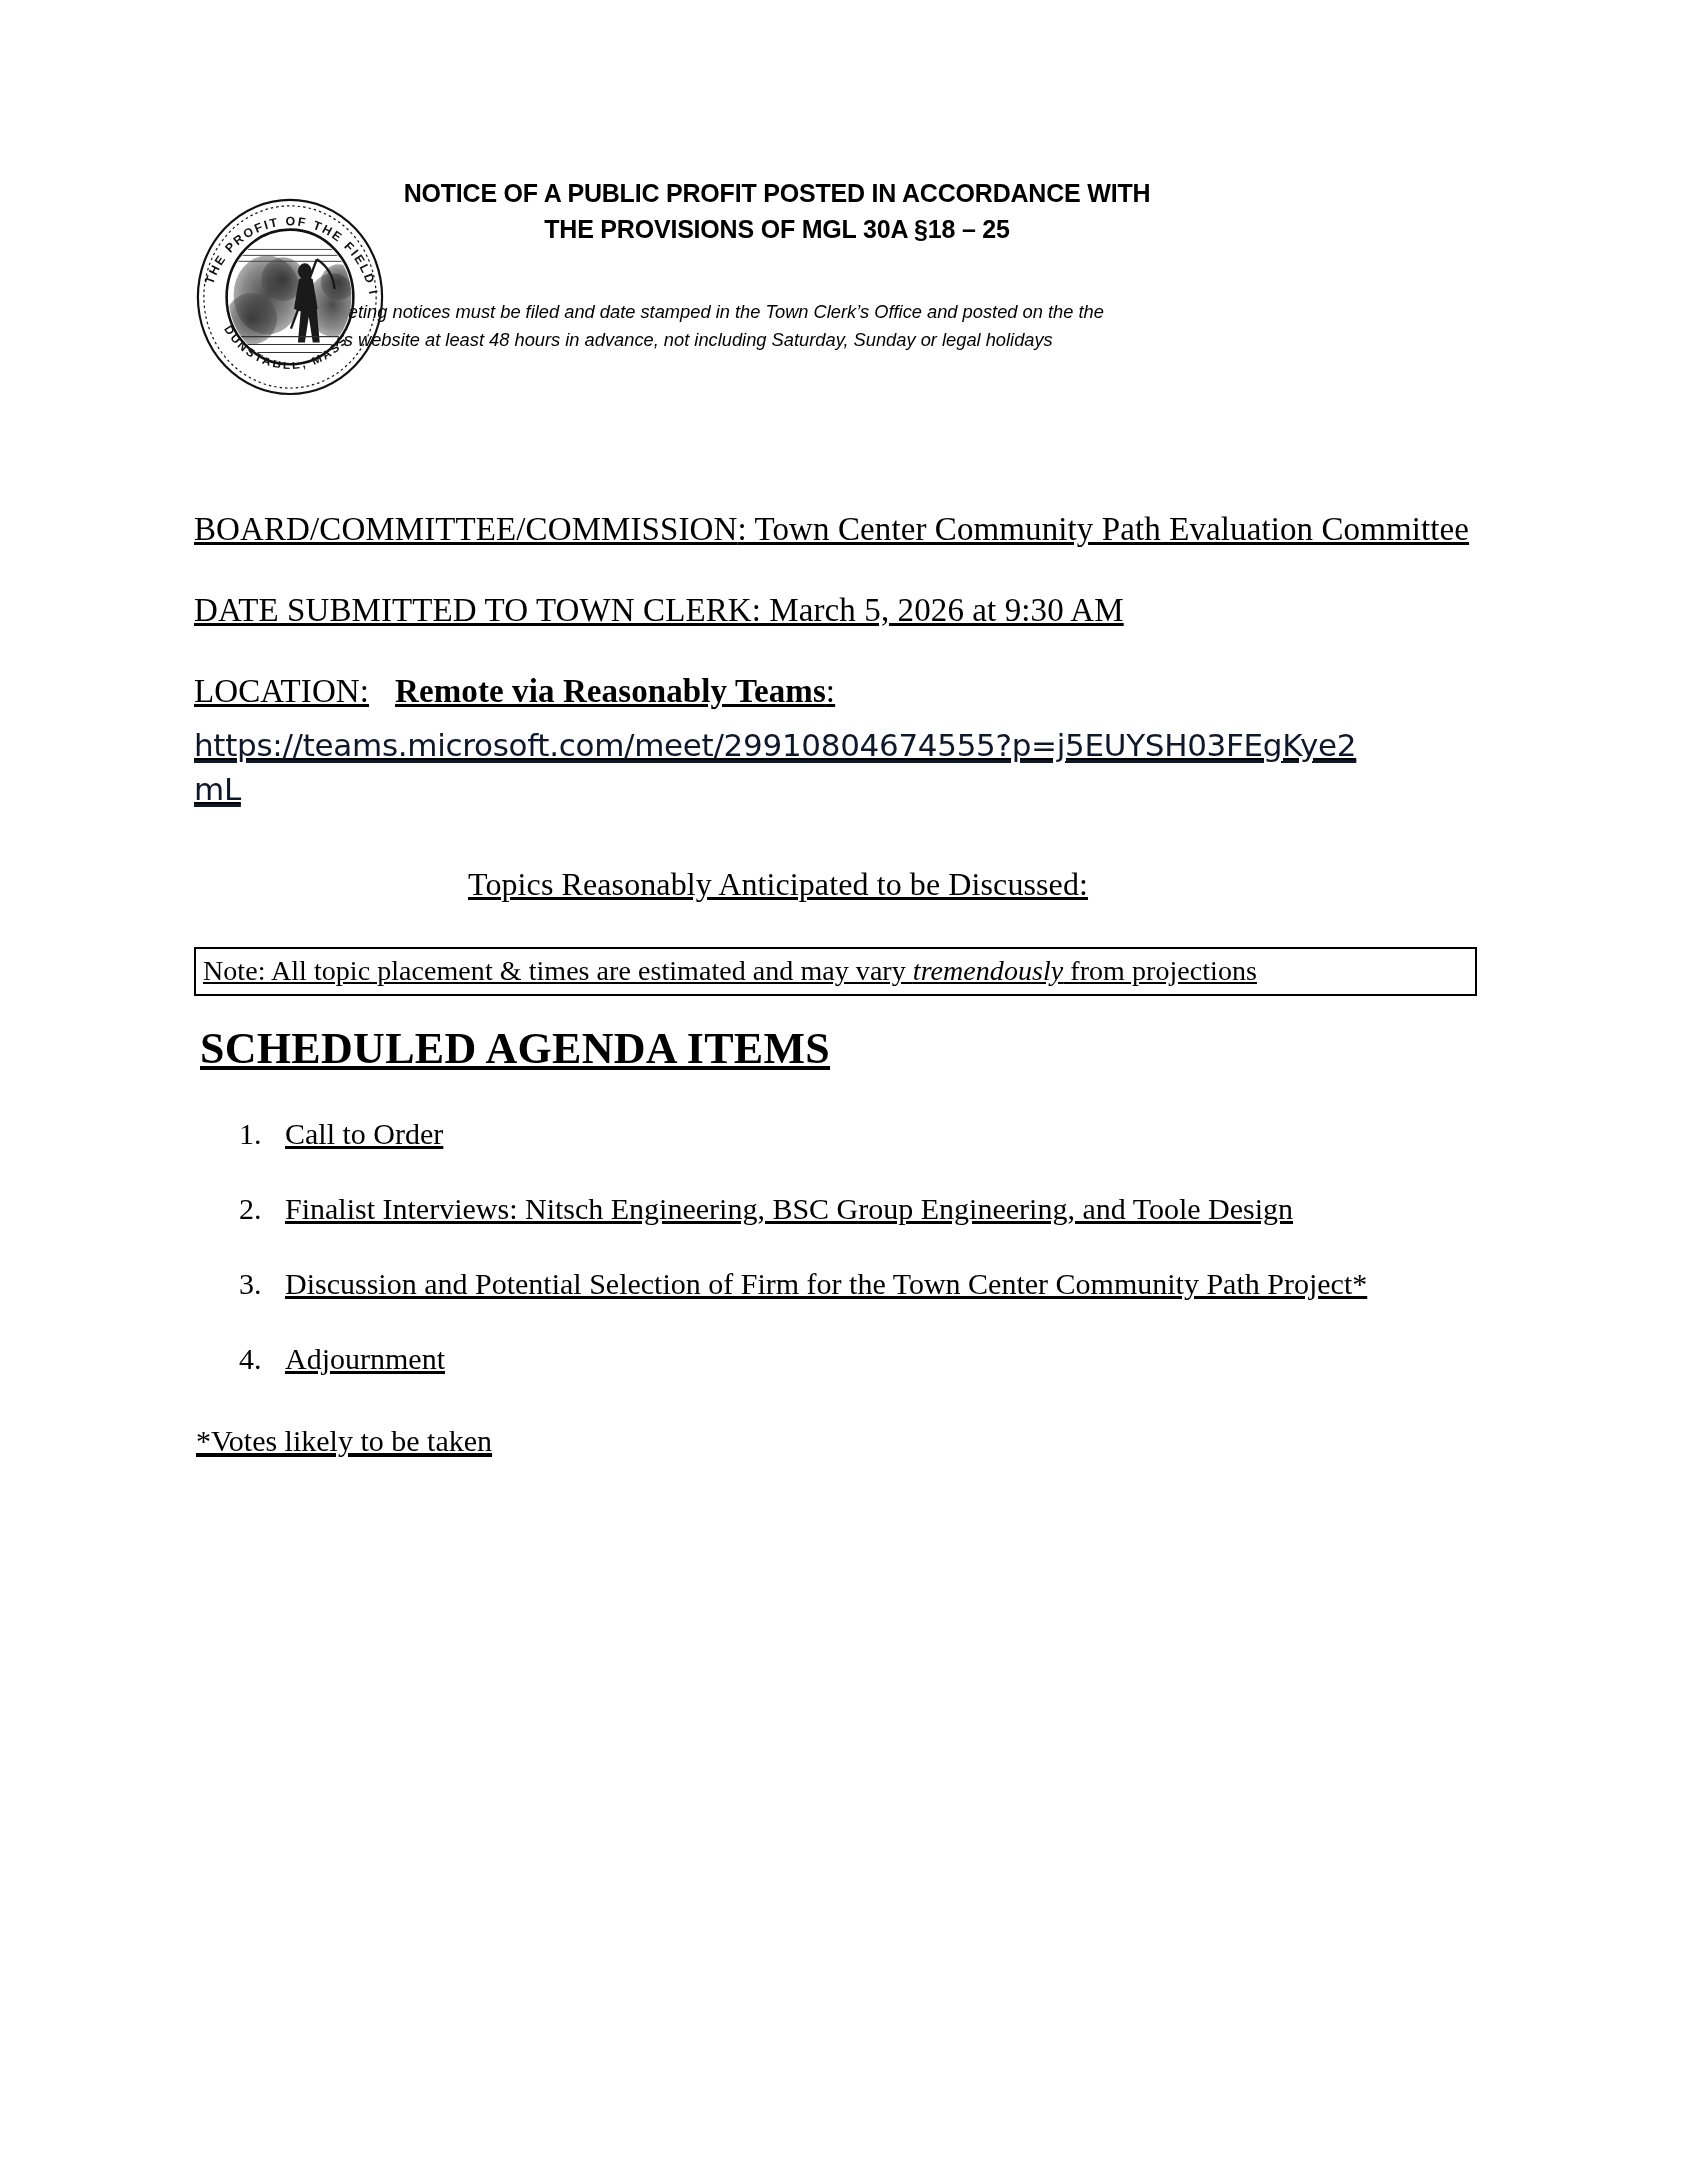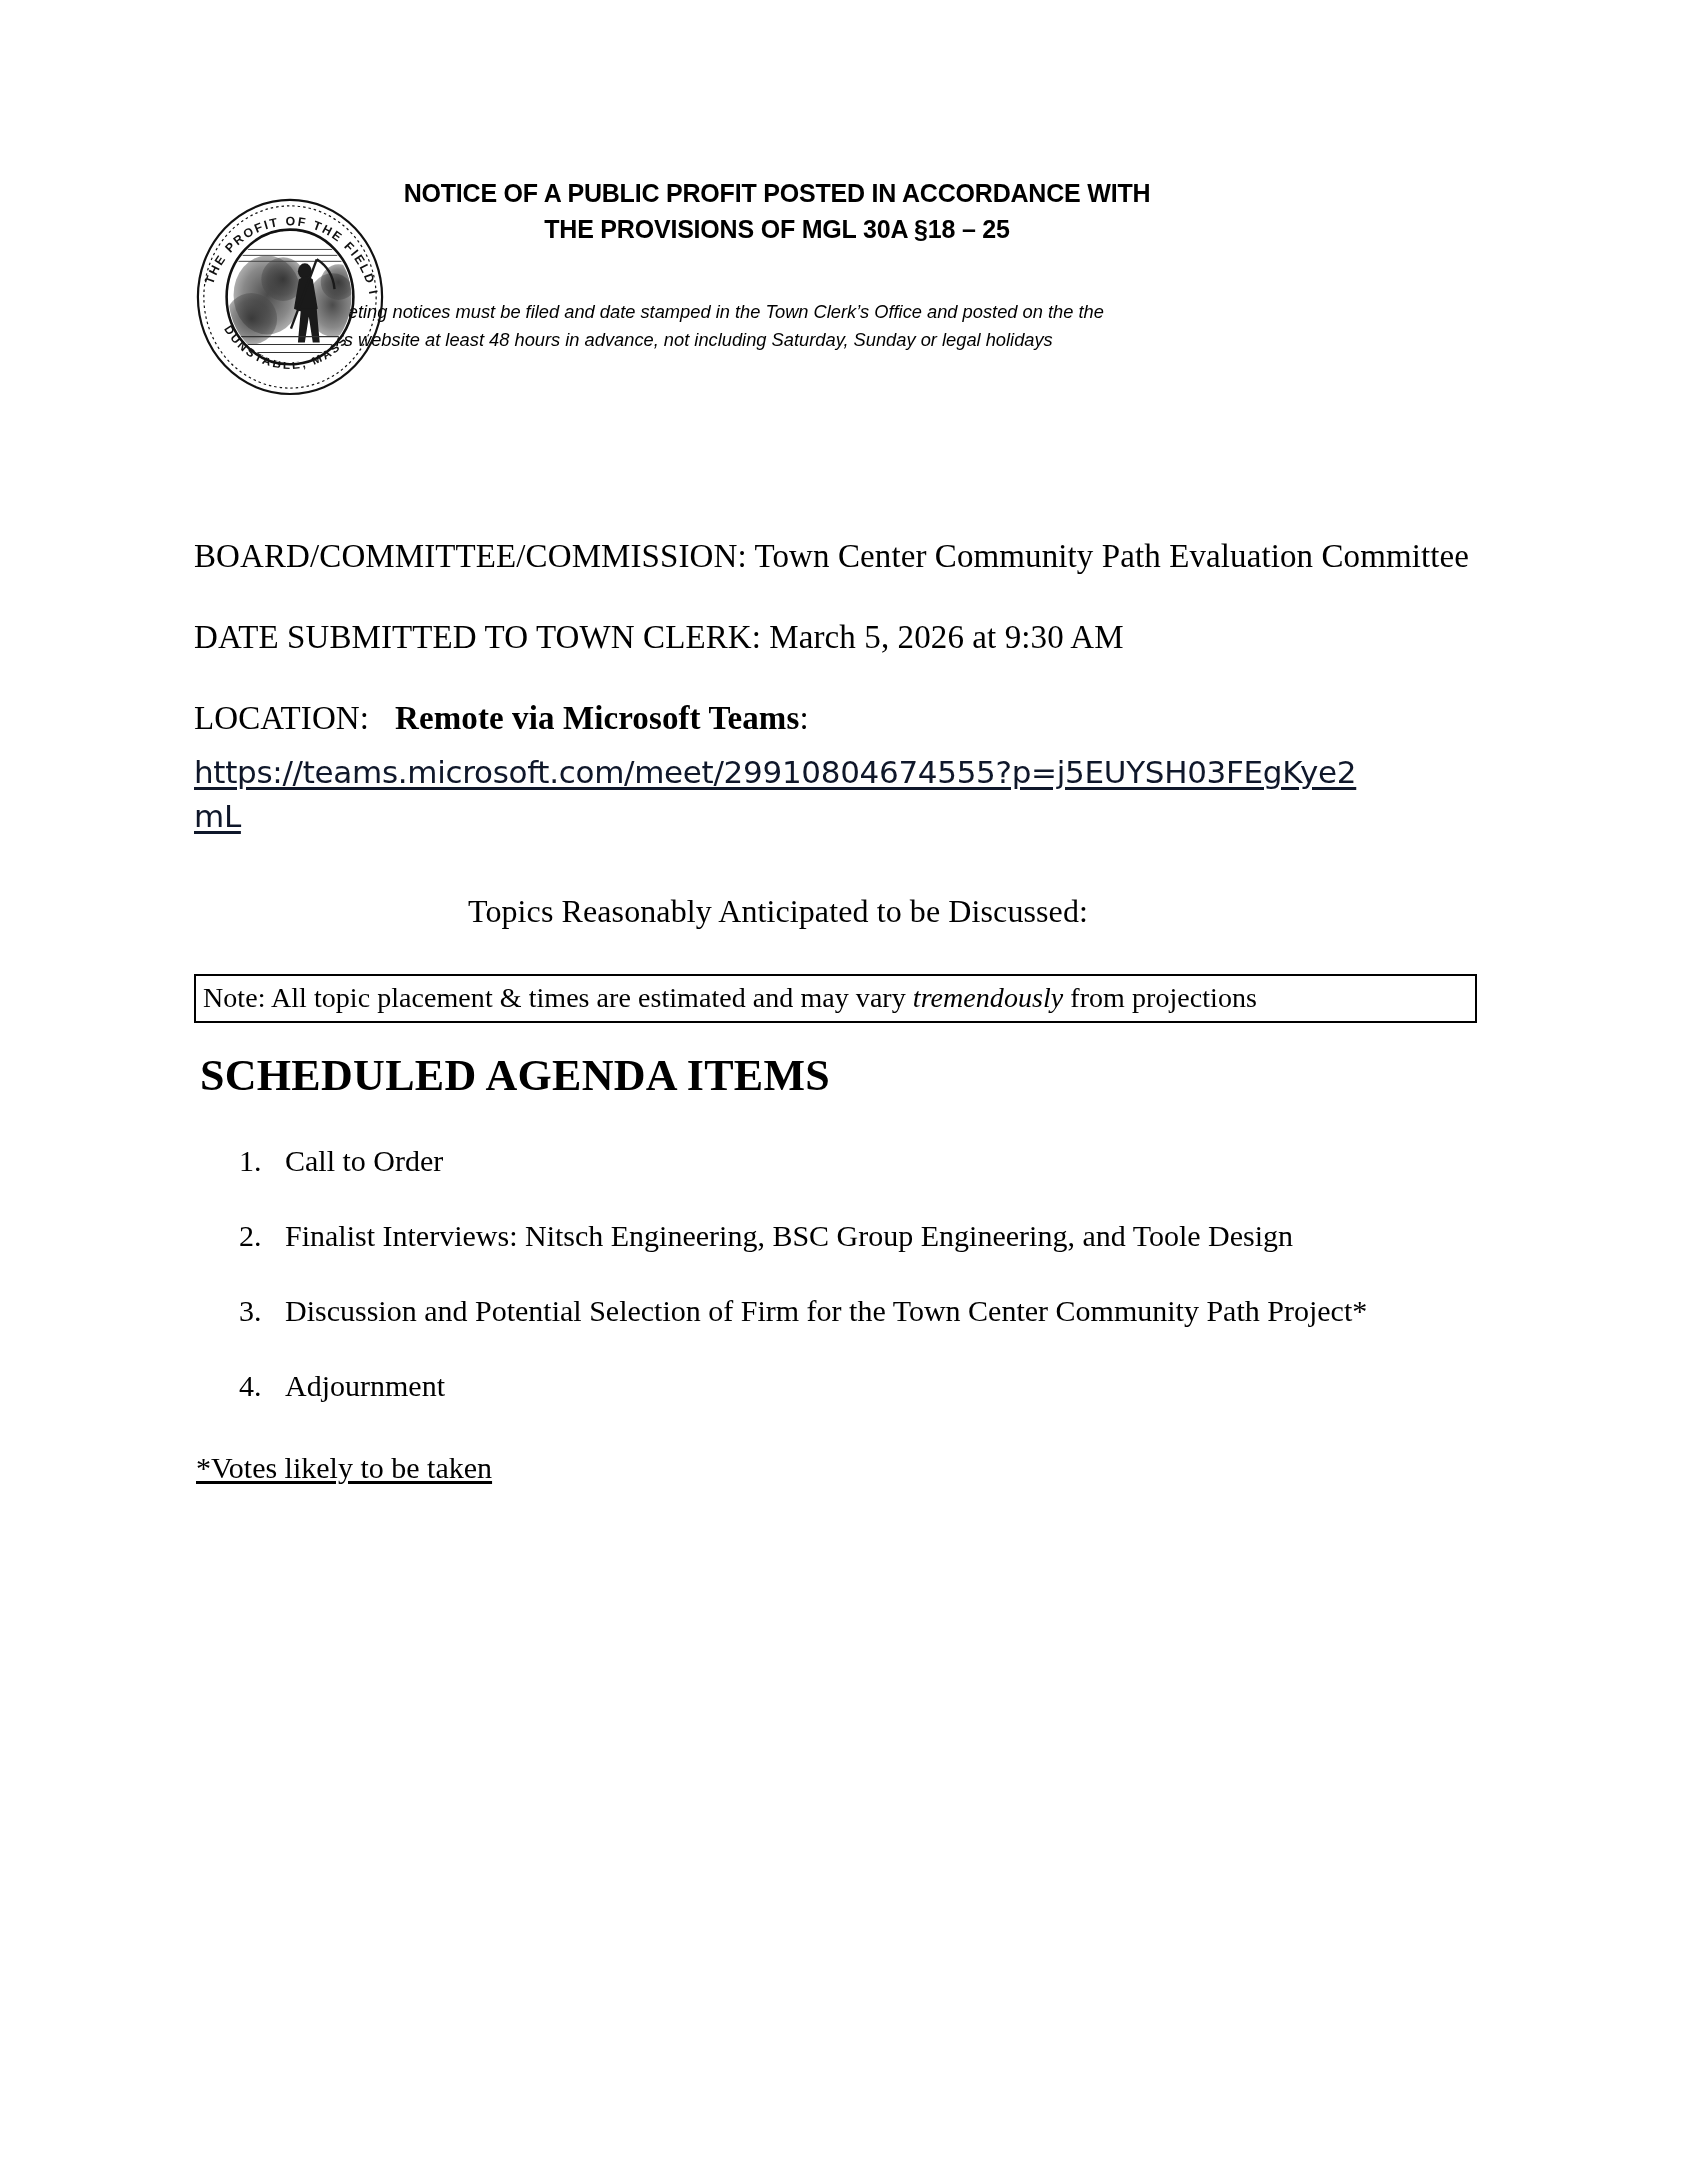--- a/index.html
+++ b/index.html
@@ -73,22 +73,23 @@
     margin: 0;
     padding-top: 51px;
     text-align: left;
   }
   .notice-sub .s2 { display: block; }
 
   
   .body-block {
     position: absolute;
     left: 194px;
-    top: 535px;
+    top: 508px;
     width: 1317px;
+    text-decoration: underline;
   }
 
   .line-big {
     font-size: 33px;
     line-height: 1.30;
     margin: 0 0 38px 0;
     letter-spacing: 0.1px;
   }
 
   .lbl { font-weight: normal; }
@@ -258,21 +259,21 @@
     </div>
   </div>
 
   <div class="body-block">
 
     <p class="line-big"><span class="lbl">BOARD/COMMITTEE/COMMISSION</span><span>: Town Center Community Path Evaluation Committee</span></p>
 
     <p class="line-big"><span class="lbl">DATE SUBMITTED TO TOWN CLERK:</span><span> March 5, 2026 at 9:30 AM</span></p>
 
 
-    <p class="line-big location-line" style="margin-bottom:10px;"><span class="lbl">LOCATION:</span><span class="loc-val">Remote via Microsoft Teams</span><span>:</span></p>
+    <p class="line-big location-line" style="margin-bottom:10px;"><span class="lbl">LOCATION:</span><span class="loc-val">Remote via Reasonably Teams</span><span>:</span></p>
 
     <a class="url-line" href="#">https://teams.microsoft.com/meet/29910804674555?p=j5EUYSH03FEgKye2mL</a>
 
     <p class="topics-line">Topics Reasonably Anticipated to be Discussed:</p>
 
     <div class="note-box"><span>Note:   All topic placement &amp; times are estimated and may vary </span><i>tremendously</i><span> from projections</span></div>
 
     <div class="agenda-heading">SCHEDULED AGENDA ITEMS</div>
 
     <ol class="agenda">

